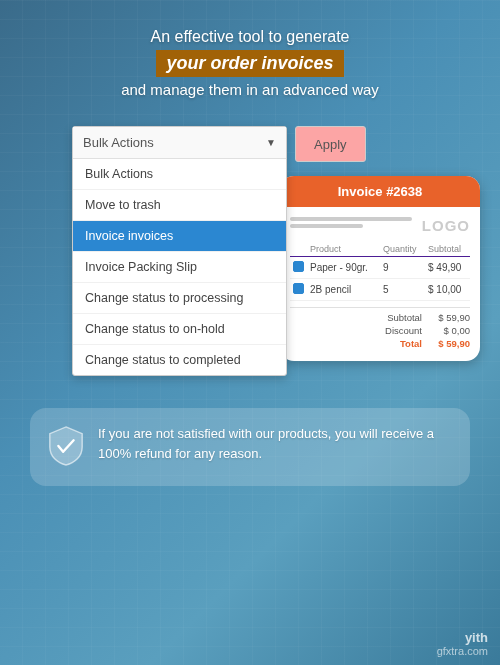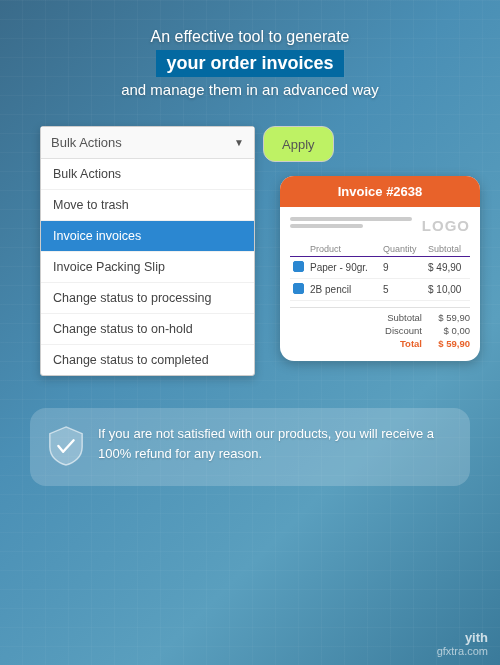--- a/index.html
+++ b/index.html
@@ -48,26 +48,27 @@
 
     .header-top-line {
       color: #ffffff;
       font-size: 16px;
       font-weight: 400;
       margin-bottom: 4px;
       text-shadow: 0 1px 3px rgba(0,0,0,0.3);
     }
 
     .header-highlight {
-      background-color: #0369a1;
+      background-color: #a16207;
       color: #ffffff;
       font-size: 18px;
       font-weight: 700;
       padding: 3px 10px;
       display: inline-block;
+      font-style: italic;
       margin-bottom: 4px;
     }
 
     .header-bottom-line {
       color: #ffffff;
       font-size: 15px;
       font-weight: 400;
       text-shadow: 0 1px 3px rgba(0,0,0,0.3);
     }
 
@@ -106,26 +107,26 @@
       font-size: 13px;
       color: #555;
     }
 
     .dropdown-arrow {
       color: #555;
       font-size: 10px;
     }
 
     .apply-button {
-      background: #bef264;
+      background: #fca5a5;
       border: 1px solid #cccccc;
       padding: 8px 18px;
       font-size: 13px;
       color: #555;
-      border-radius: 12px;
+      border-radius: 3px;
       cursor: pointer;
       height: 36px;
       margin-left: 8px;
       align-self: flex-start;
     }
 
     
     .dropdown-items {
       padding: 0;
     }
@@ -331,21 +332,21 @@
 <div class="content-wrapper">
 
   <div class="header-section">
     <div class="header-top-line">An effective tool to generate</div>
     <div class="header-highlight">your order invoices</div>
     <div class="header-bottom-line">and manage them in an advanced way</div>
   </div>
 
   <div class="ui-container">
 
-    <div style="display:flex; flex-direction:column; z-index:10;">
+    <div style="display:flex; flex-direction:column; z-index:10;margin-left:32px;">
       <div class="header-apply-row">
         <div class="dropdown-panel">
           <div class="dropdown-header">
             <span class="dropdown-header-label">Bulk Actions</span>
             <span class="dropdown-arrow">▼</span>
           </div>
           <div class="dropdown-items">
 
           <div class="dropdown-item">Bulk Actions</div>
               <div class="dropdown-item">Move to trash</div>

